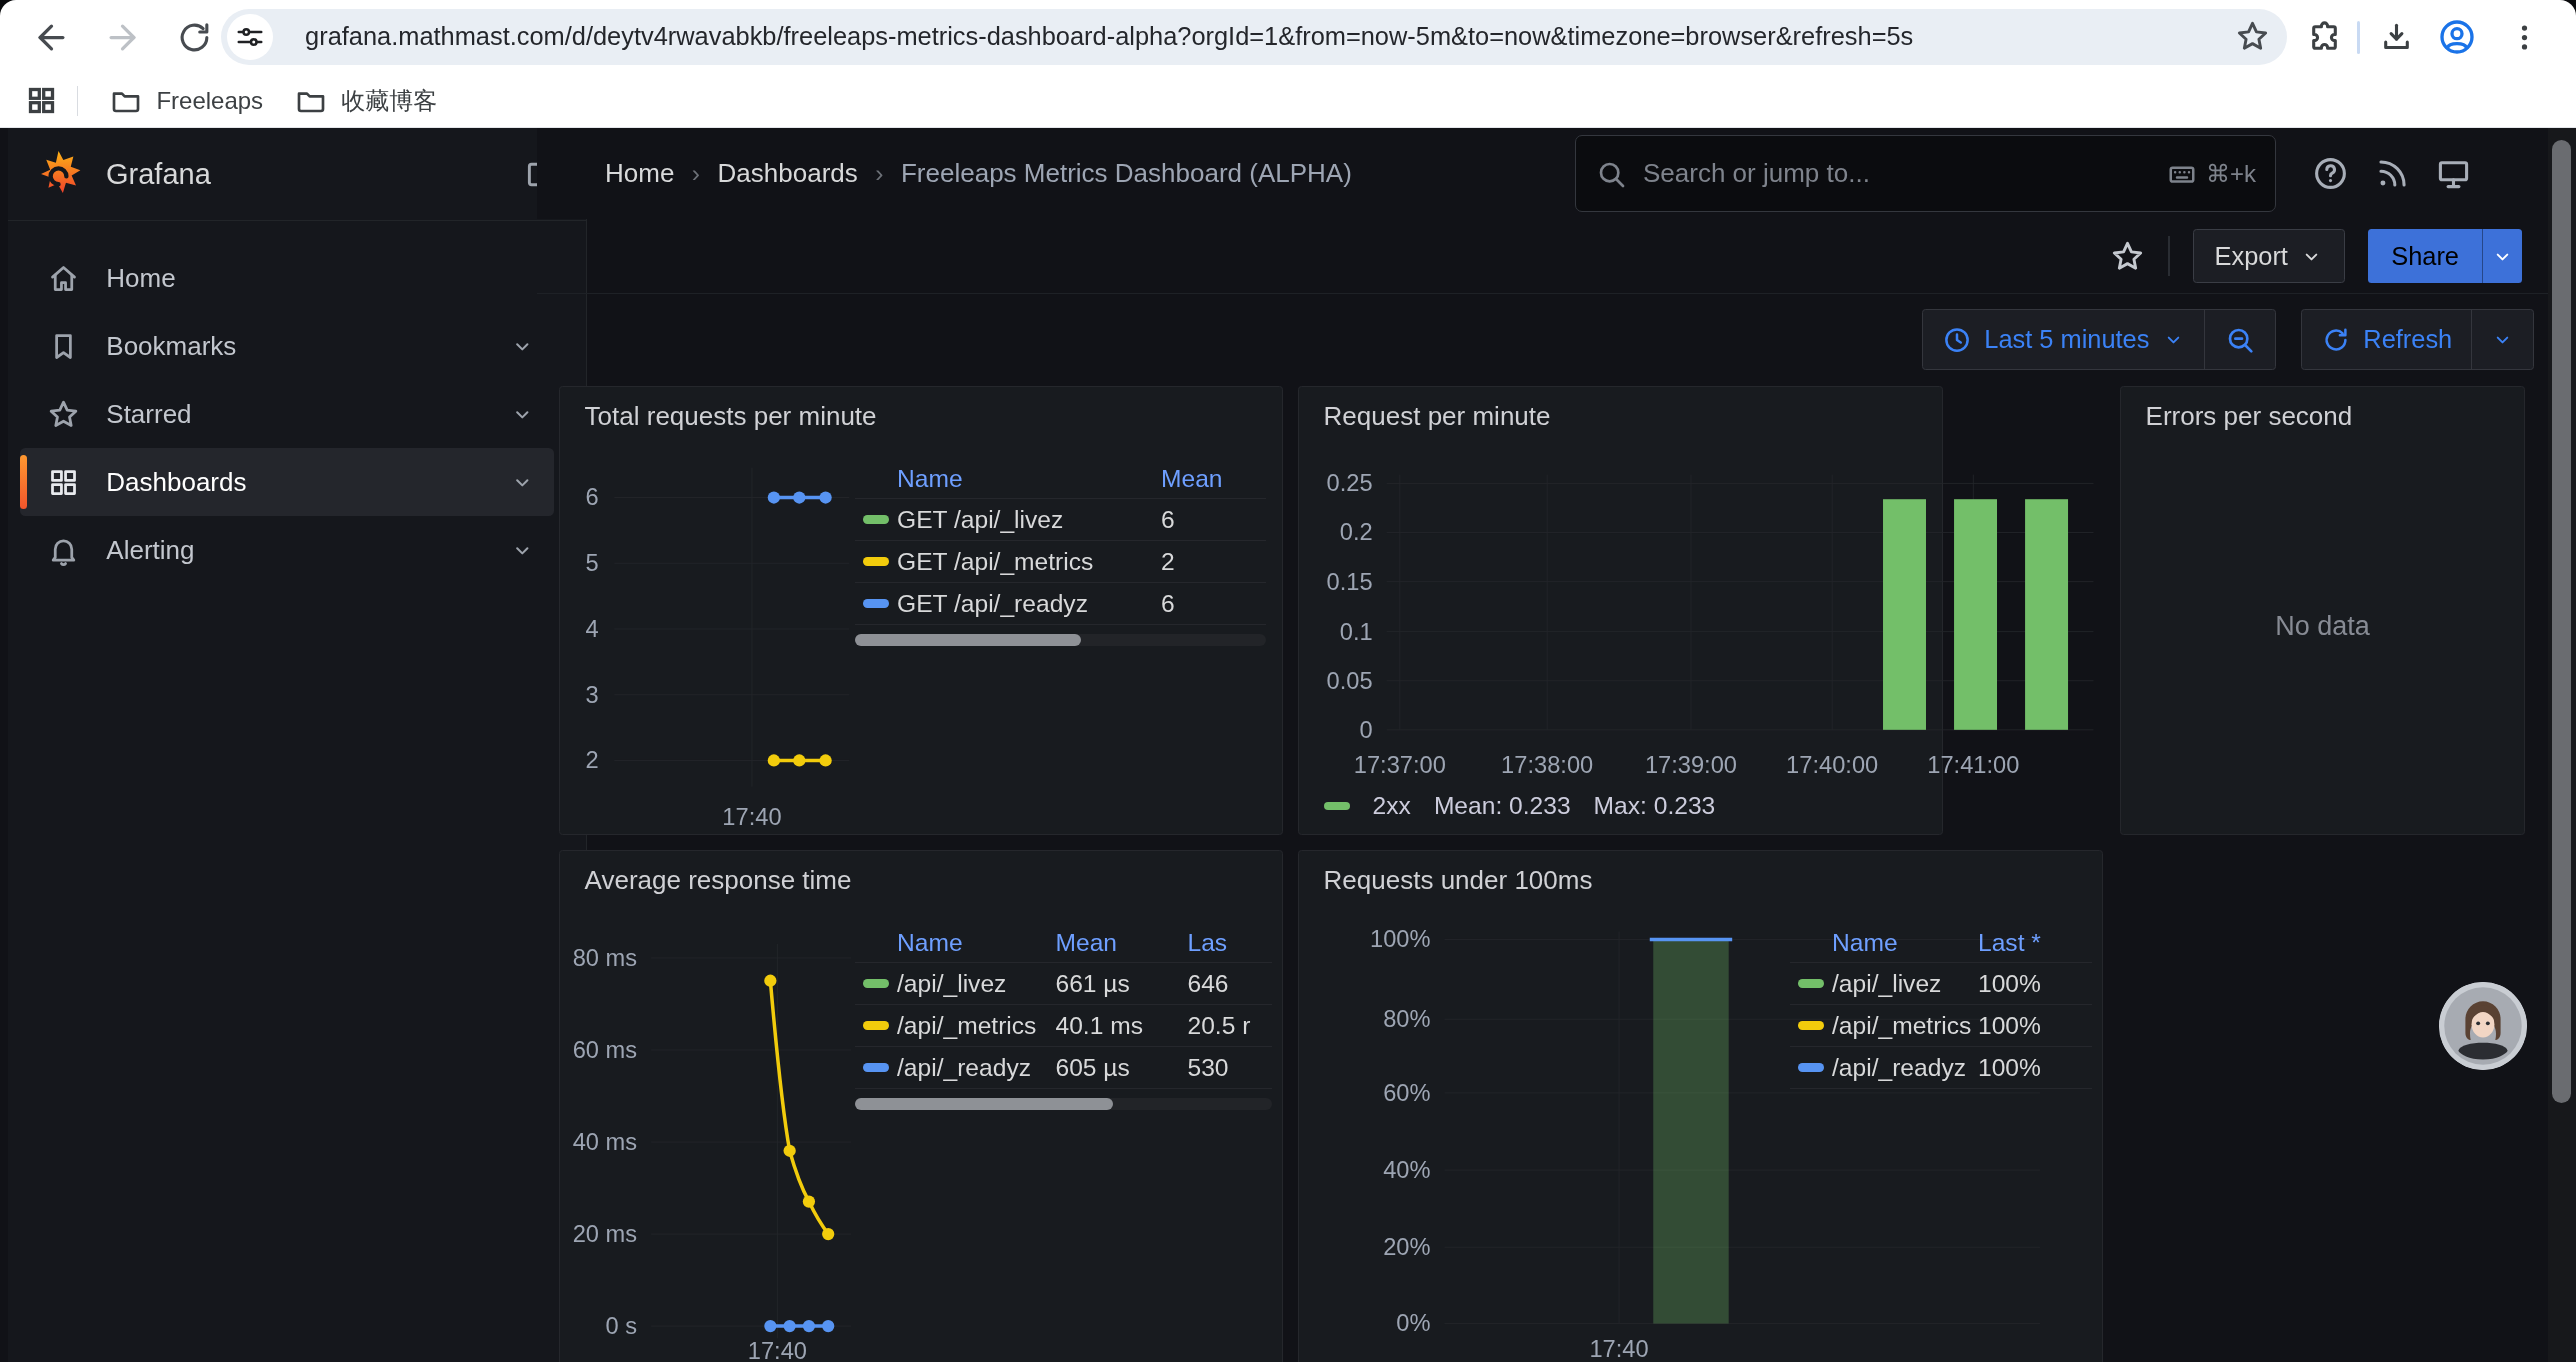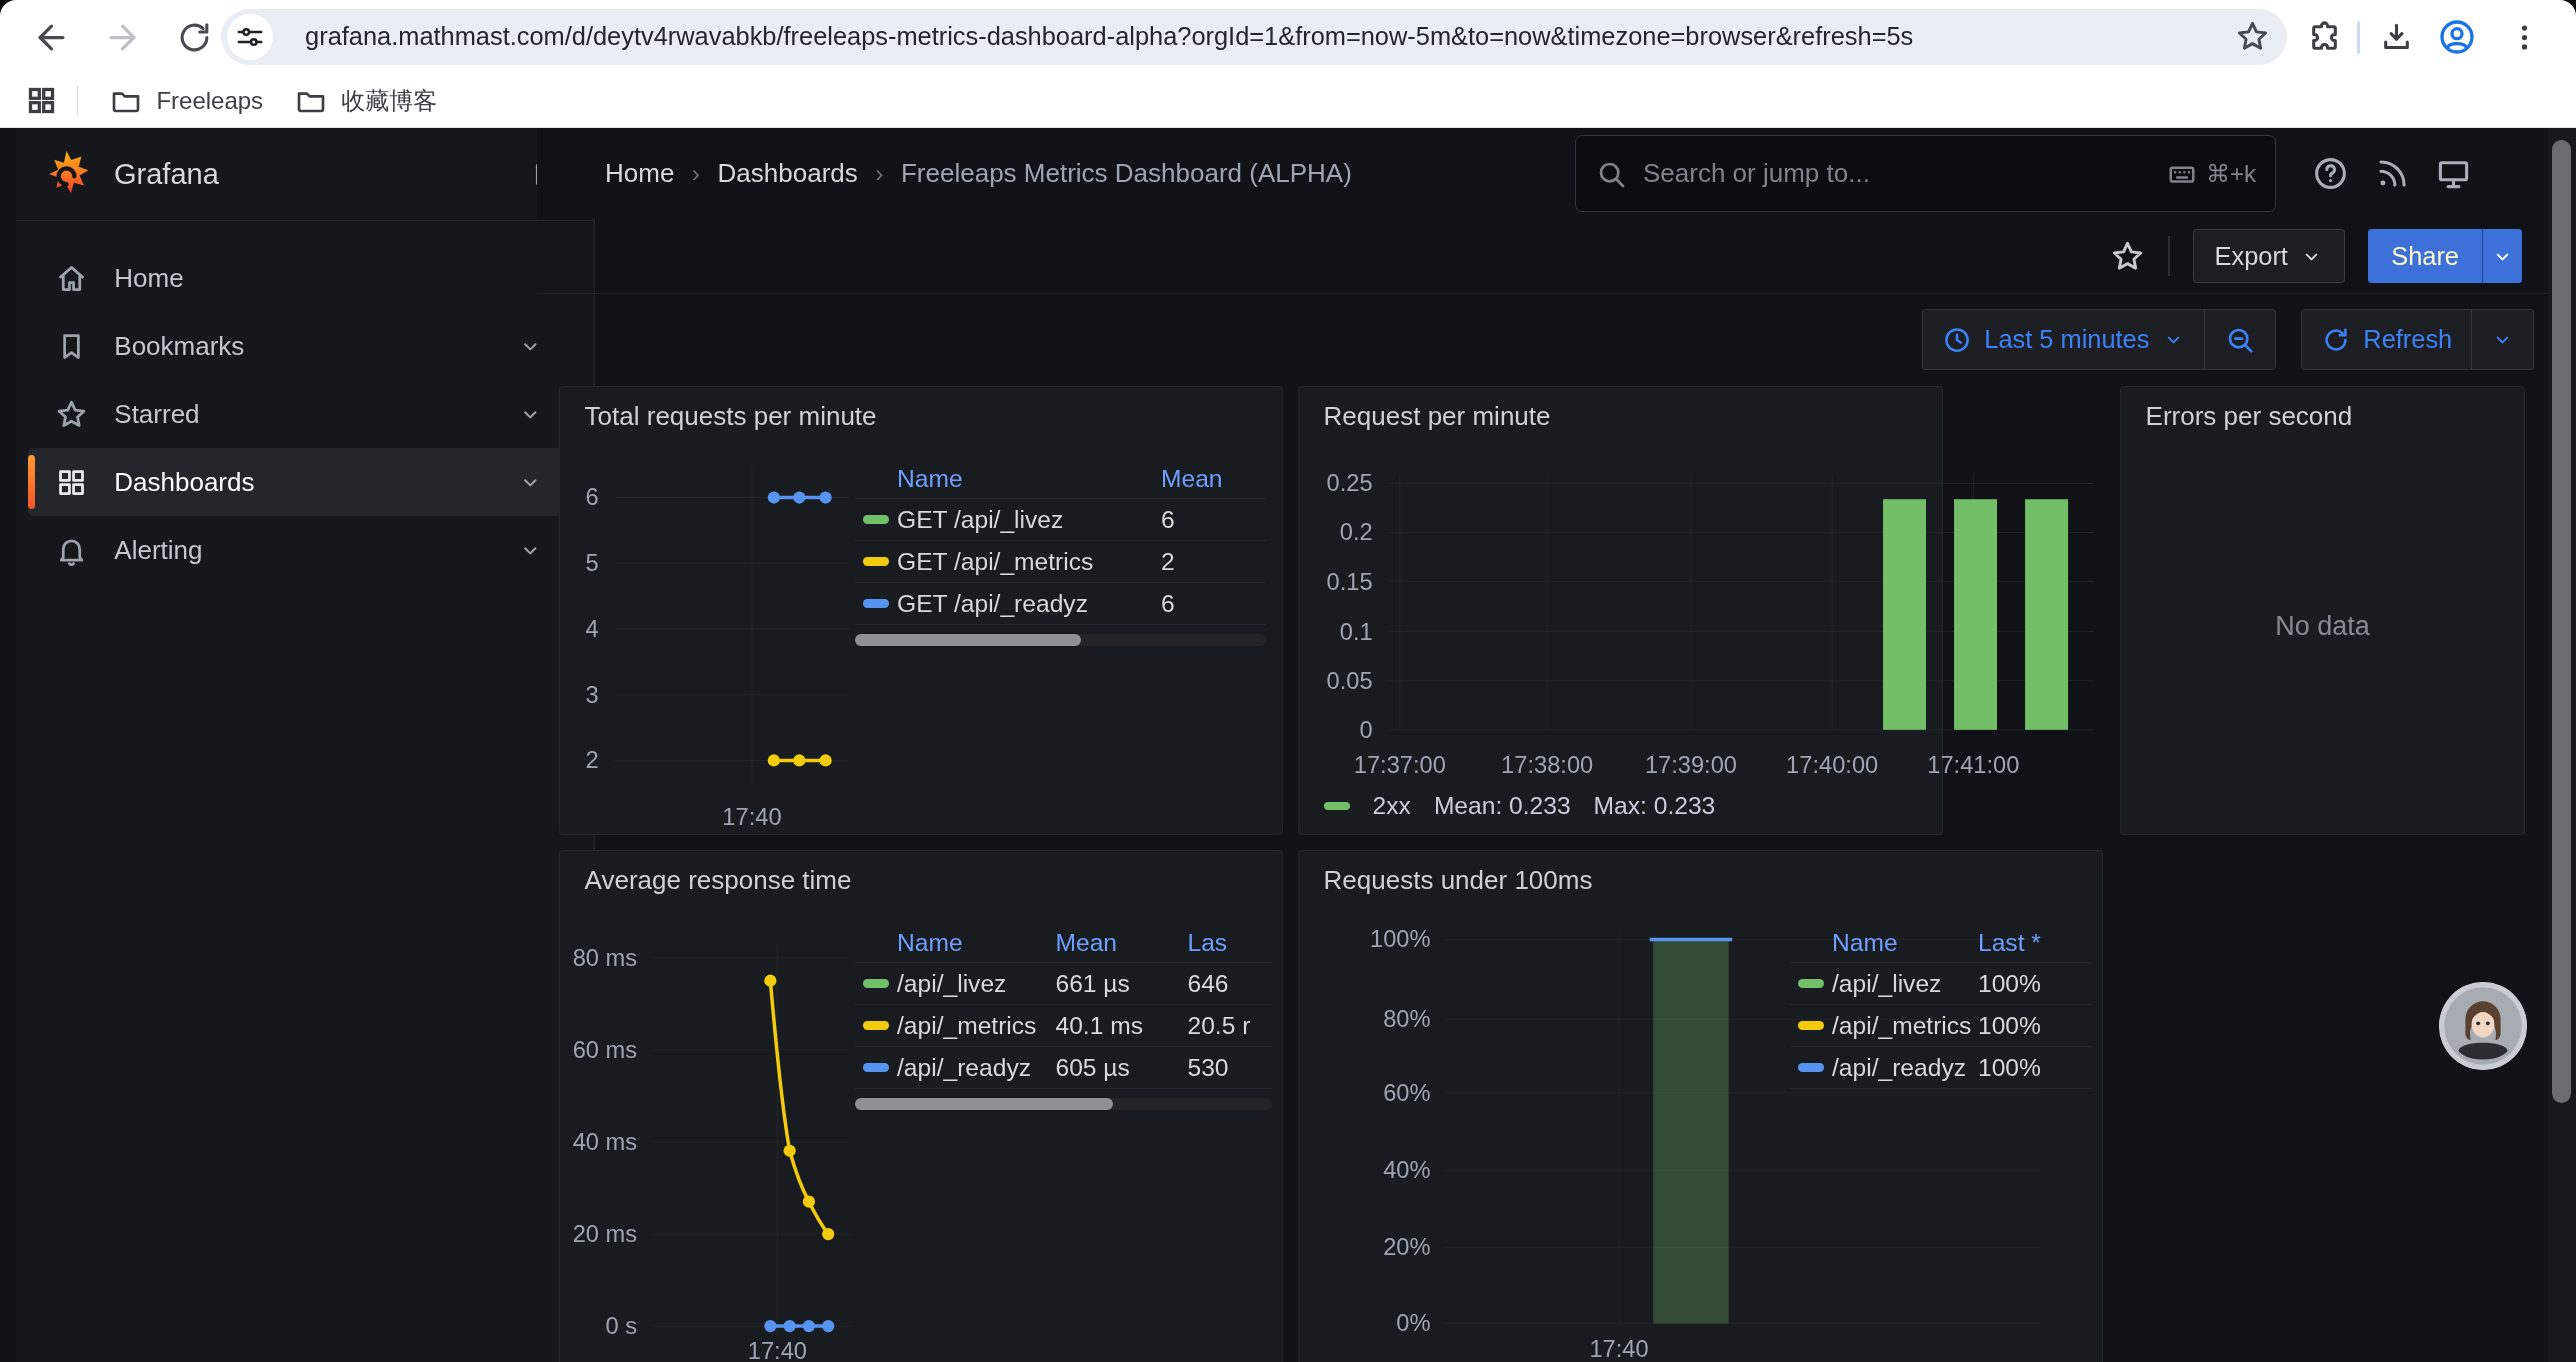--- a/index.html
+++ b/index.html
@@ -19,21 +19,21 @@
   .bext{position:absolute;top:14px;width:46px;height:46px;display:flex;align-items:center;justify-content:center;color:#3C4043}
   .vdiv-light{position:absolute;top:21px;width:2.6px;height:33px;background:#C9DAF3;border-radius:1.8px}
   #bookmarks-bar{position:absolute;left:0;top:74px;width:2576px;height:54px;background:#FFFFFF;border-bottom:0.9px solid #E4E6EA;display:flex;align-items:center}
   .bm-chip{display:flex;align-items:center;gap:14px;height:42px;padding:0 16px;border-radius:21px;color:#3C4043;font-size:24px}
   #apps-grid{margin-left:24.6px;color:#3C4043}
   .bm-div{width:1.8px;height:30px;background:#D9DCE1;margin:0 16px 0 19px}
 
   
   #grafana{position:absolute;left:0;top:128px;width:2576px;height:1235px;background:#111217;overflow:hidden}
 
-  #sidebar{position:absolute;left:16px;top:0;width:579px;height:1235px;background:#15171C;border-right:0.9px solid #222529}
+  #sidebar{position:absolute;left:8px;top:0;width:579px;height:1235px;background:#15171C;border-right:0.9px solid #222529}
   #sidebar .logo-row{height:93px;display:flex;align-items:center;padding:0 26px;border-bottom:0.9px solid #222529}
   #brand{font-size:29px;color:#D8D9DA;margin-left:23px;font-weight:400}
   .dock{margin-left:auto;color:#9DA3AC}
   #sidenav{padding-top:23px}
   .nav-item{height:68px;margin-left:12.3px;margin-right:32px;display:flex;align-items:center;border-radius:5.3px;color:#C3C7CE;position:relative;cursor:pointer}
   .nav-item .nicon{width:86px;display:flex;justify-content:center;color:#9DA3AC}
   .nav-item .nlabel{font-size:26px}
   .nav-item .nchev{margin-left:auto;margin-right:19px;color:#9DA3AC}
   .nav-item.active{background:#24262C;color:#FFFFFF}
   .nav-item.active .nicon{color:#E8EAEE}
@@ -48,21 +48,21 @@
   #search-box input{flex:1;background:transparent;border:none;outline:none;font-size:26px;color:#C7CBD1;margin-left:16px;font-family:inherit}
   #search-box input::placeholder{color:#7E838C}
   .kbd-hint{display:flex;align-items:center;gap:8.8px;color:#7E838C;font-size:24px}
   .topnav-icon{position:absolute;top:21px;width:49px;height:49px;display:flex;align-items:center;justify-content:center;color:#A8AEB8}
 
   #subnav{position:absolute;left:537px;top:91px;right:0;height:75px;border-bottom:0.9px solid #1E2126;display:flex;align-items:center;justify-content:flex-end;padding-right:54px;gap:23px}
   .sn-star{color:#C5C9D0}
   .sn-div{width:1.8px;height:40px;background:#2A2D33}
   .gbtn{height:54px;display:flex;align-items:center;gap:12.3px;padding:0 21px;background:#1C1E24;border:0.9px solid #3A3D45;border-radius:3.5px;color:#D8D9DA;font-size:25.4px;cursor:pointer}
   #share-group{display:flex}
-  #share-main{height:54px;display:flex;align-items:center;padding:0 23px;color:#fef9c3;font-size:25.4px;font-weight:500;border-radius:3.5px 0 0 3.5px;cursor:pointer}
+  #share-main{height:54px;display:flex;align-items:center;padding:0 23px;color:#000000;font-size:25.4px;font-weight:500;border-radius:3.5px 0 0 3.5px;cursor:pointer}
   #share-chev{height:54px;width:40px;display:flex;align-items:center;justify-content:center;color:#FFFFFF;border-radius:0 3.5px 3.5px 0;border-left:0.9px solid rgba(10,20,40,.45);cursor:pointer}
 
   .ctl-group{position:absolute;top:181px;height:61px;display:flex;background:#1C1E24;border:0.9px solid #34363D;border-radius:3.5px;color:#3b82f6}
   .ctl-seg{display:flex;align-items:center;gap:12.3px;padding:0 19px;font-size:25.4px;cursor:pointer}
   .ctl-seg + .ctl-seg{border-left:0.9px solid #34363D}
 
   .gpanel{position:absolute;background:#181B1F;border:0.9px solid #25272C;border-radius:3.5px}
   .gpanel h2{padding:14px 0 0 24.6px;font-size:26px;font-weight:500;color:#D0D1D5;cursor:pointer}
   .pbody{position:absolute;left:0;right:0;top:49px;bottom:0}
   .tick{fill:#9DA5B3;font-size:27px;font-family:"Liberation Sans",sans-serif}

